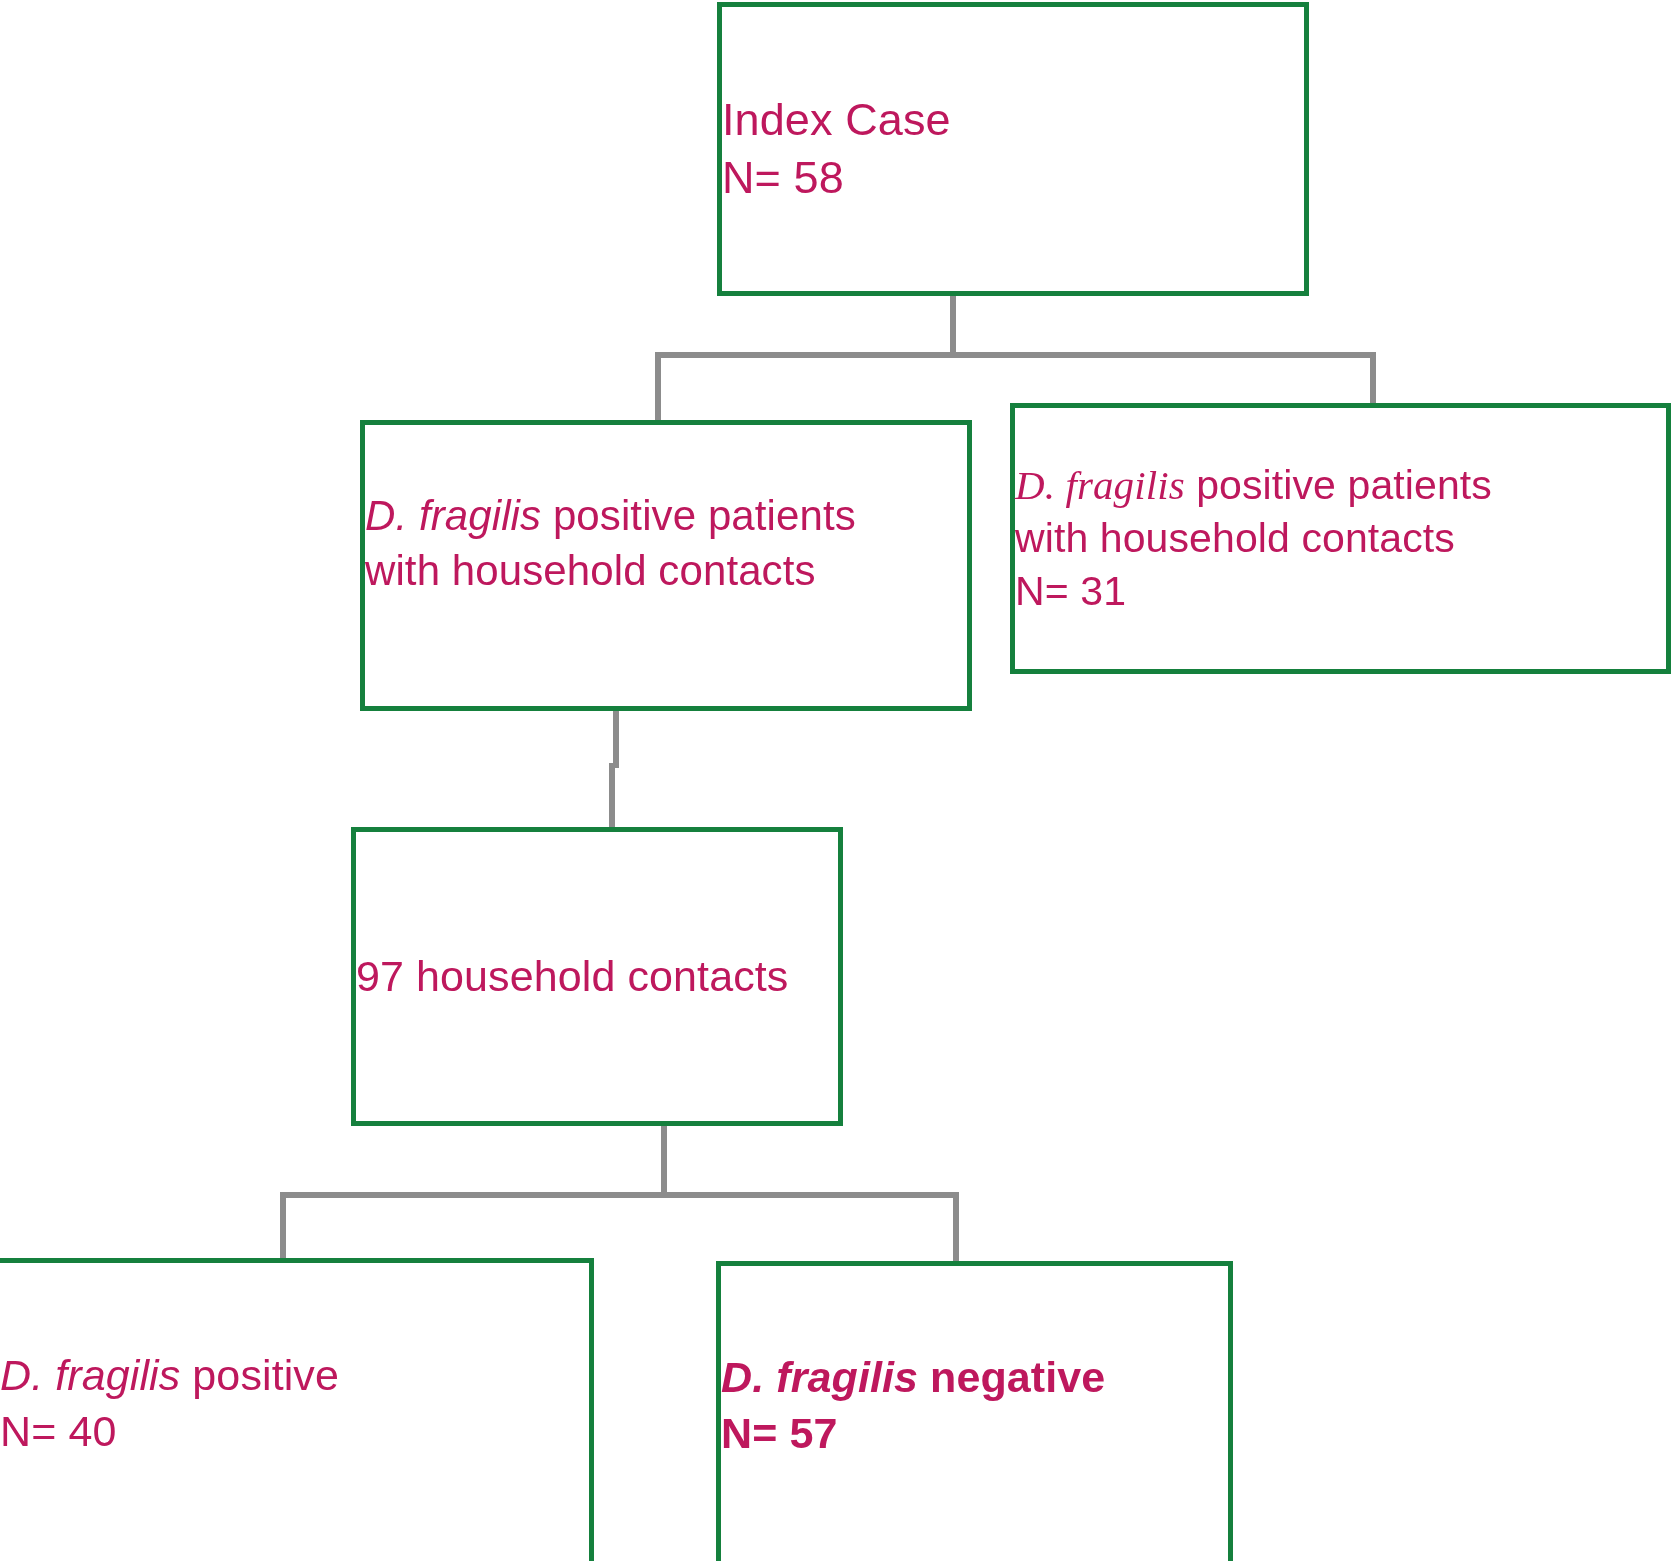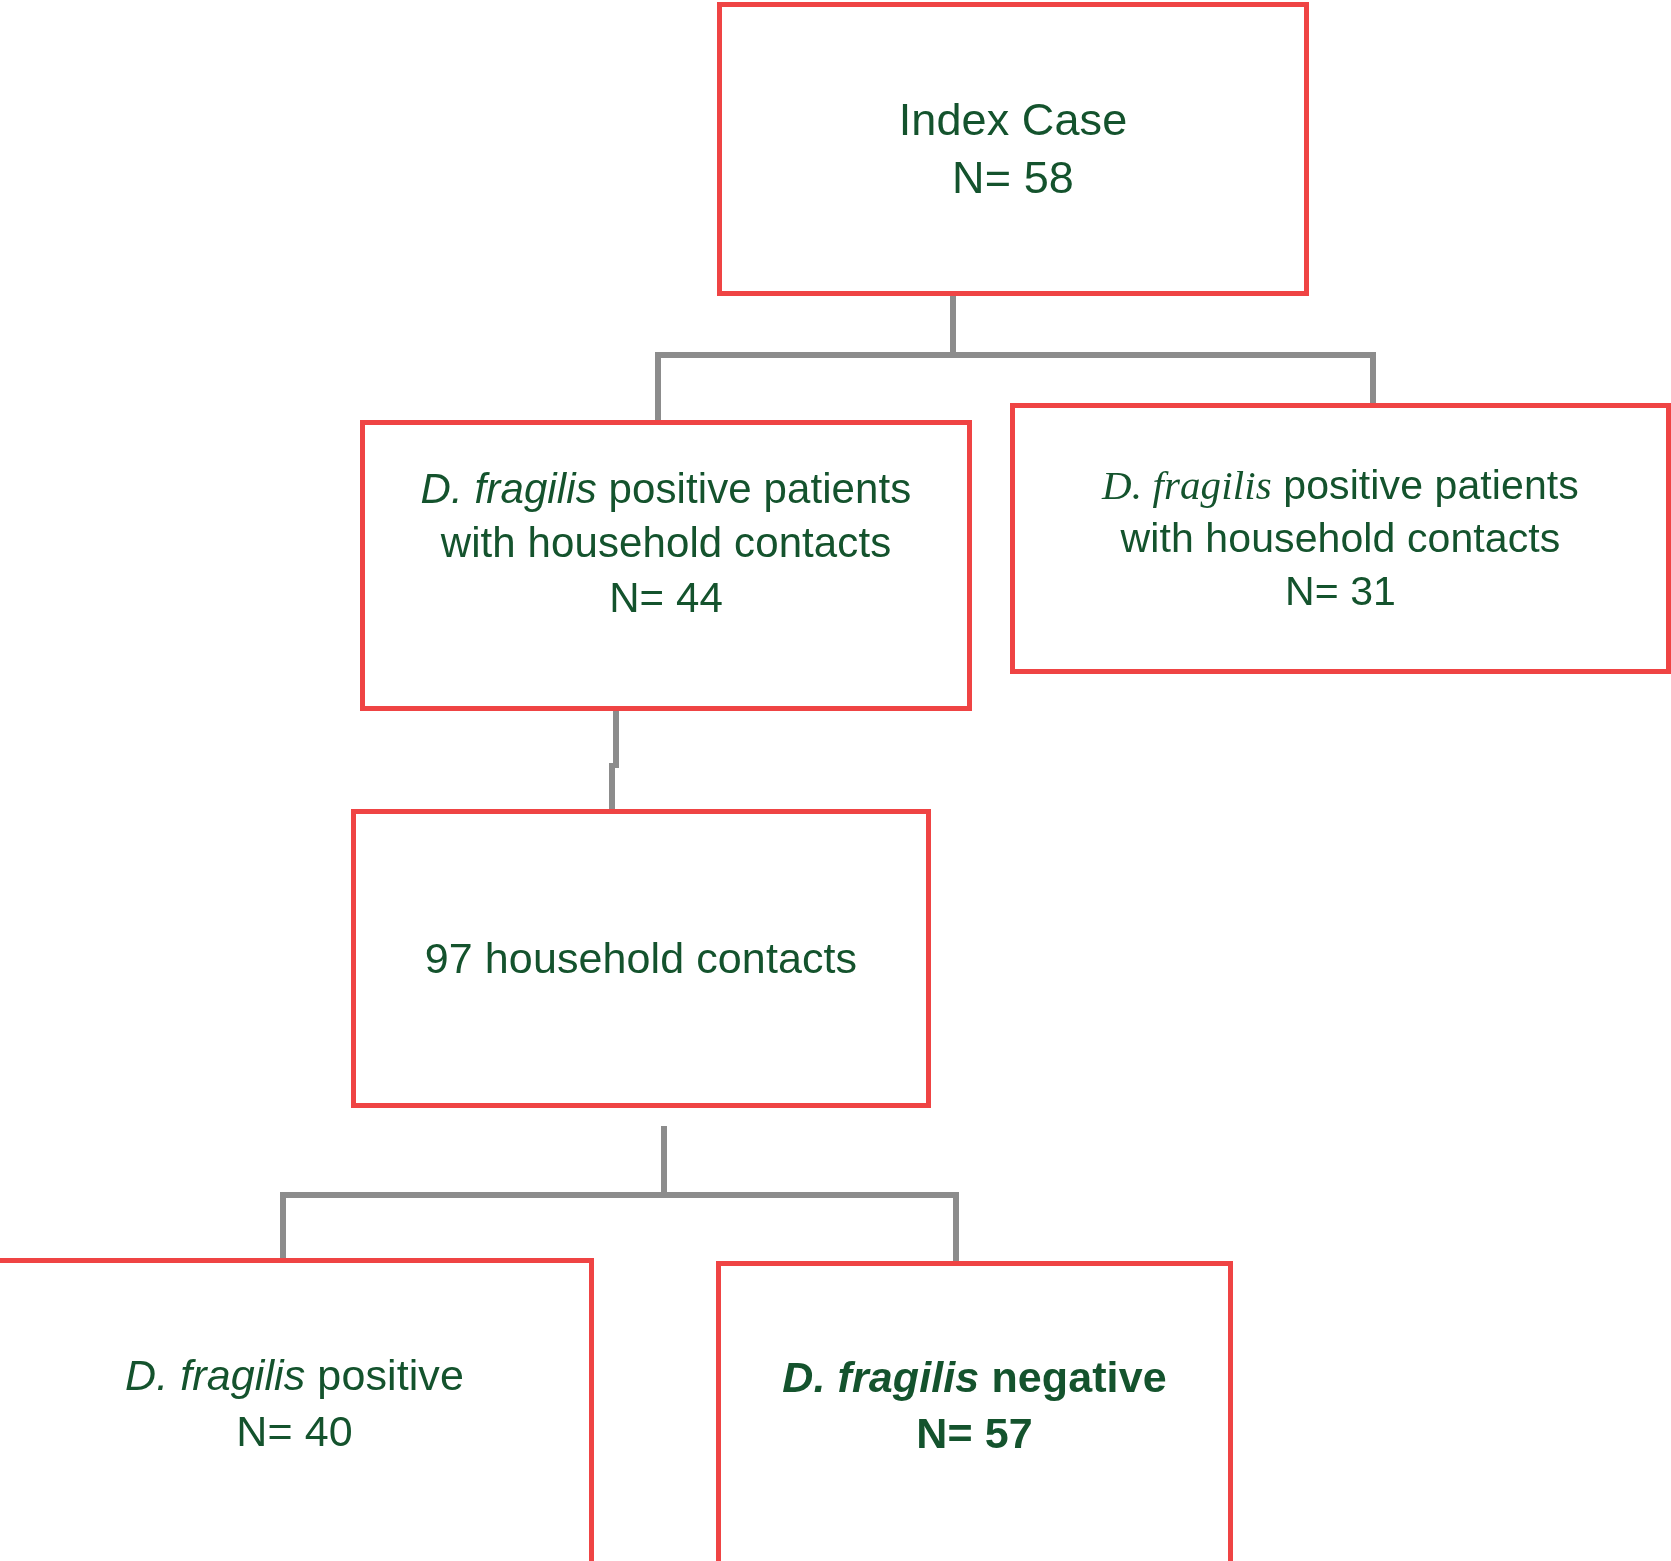--- a/index.html
+++ b/index.html
@@ -21,27 +21,27 @@
   
   .conn {
     position: absolute;
     background: #8c8c8c;
   }
 
   
   .box {
     position: absolute;
     box-sizing: border-box;
-    border: 5px solid #ef4444;
+    border: 5px solid #15803d;
     background: #ffffff;
     display: flex;
     align-items: center;
     justify-content: center;
-    text-align: center;
-    color: #14532d;
+    text-align: left;
+    color: #be185d;
   }
   .box .txt {
     display: block;
     width: 100%;
     line-height: 1.30;
     font-size: 42px;
     letter-spacing: 0.1px;
   }
   .box .line { display: block; white-space: nowrap; }
 
@@ -58,21 +58,21 @@
   
   #box-index      { left: 717px;  top: 2px;    width: 592px; height: 294px; }
   #box-index .txt { font-size: 45px; }
 
   #box-left-mid   { left: 360px;  top: 420px;  width: 612px; height: 291px; }
   #box-left-mid .txt { padding-bottom: 44px; }
 
   #box-right-mid  { left: 1010px; top: 403px;  width: 661px; height: 271px; }
   #box-right-mid .txt { font-size: 41px; }
 
-  #box-contacts   { left: 351px;  top: 809px;  width: 580px; height: 299px; }
+  #box-contacts   { left: 351px;  top: 827px;  width: 492px; height: 299px; }
   #box-contacts .txt { font-size: 43px; }
 
   #box-pos        { left: -5px;   top: 1258px; width: 599px; height: 310px; }
   #box-pos .txt   { font-size: 43px; padding-bottom: 18px; }
 
   #box-neg        { left: 716px;  top: 1261px; width: 517px; height: 307px; }
   #box-neg .txt   { font-size: 43px; padding-bottom: 18px; font-weight: bold; }
 </style>
 </head>
 <body>
@@ -96,21 +96,20 @@
     <span class="txt">
       <span class="line">Index Case</span>
       <span class="line">N= 58</span>
     </span>
   </div>
 
   <div class="box" id="box-left-mid">
     <span class="txt">
       <span class="line"><span class="sp-sans">D. fragilis</span><span> positive patients</span></span>
       <span class="line">with household contacts</span>
-      <span class="line">N= 44</span>
     </span>
   </div>
 
   <div class="box" id="box-right-mid">
     <span class="txt">
       <span class="line"><span class="sp-serif">D. fragilis</span><span> positive patients</span></span>
       <span class="line">with household contacts</span>
       <span class="line">N= 31</span>
     </span>
   </div>

